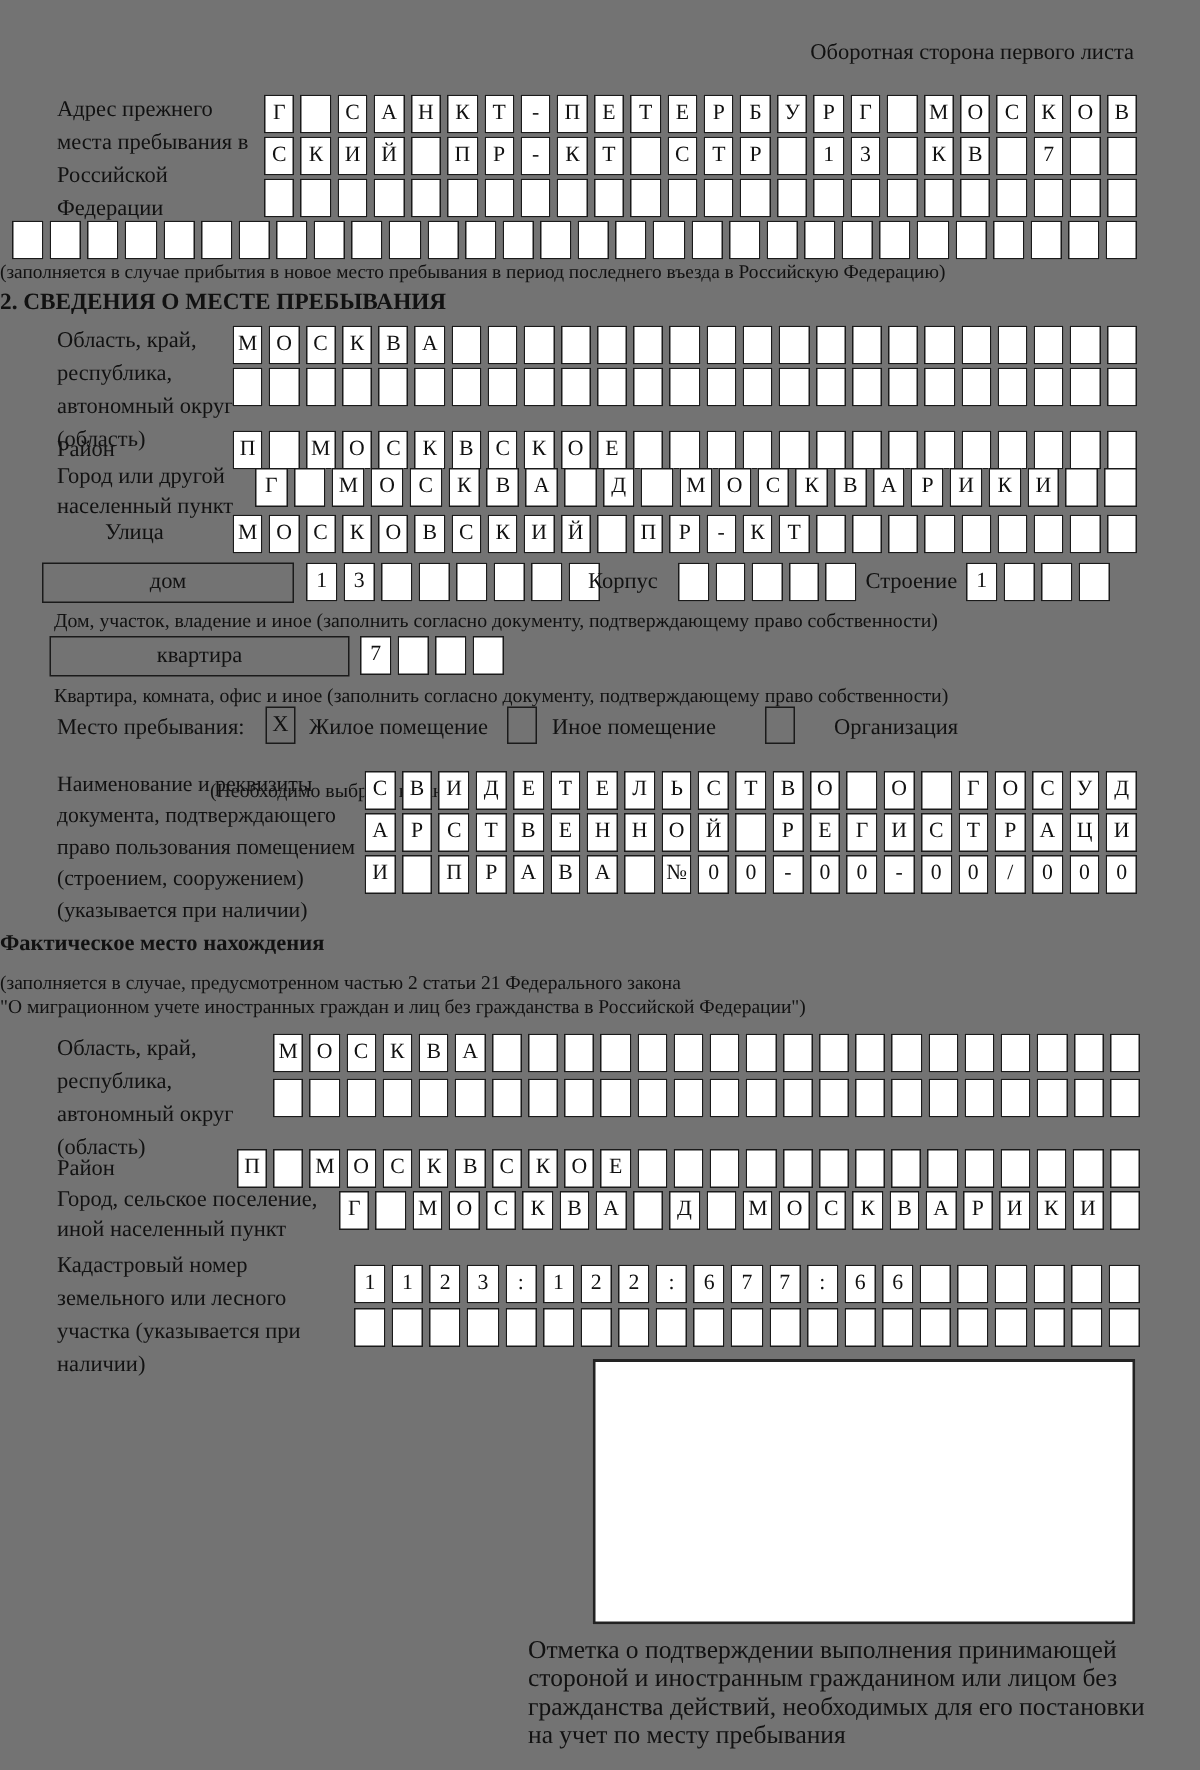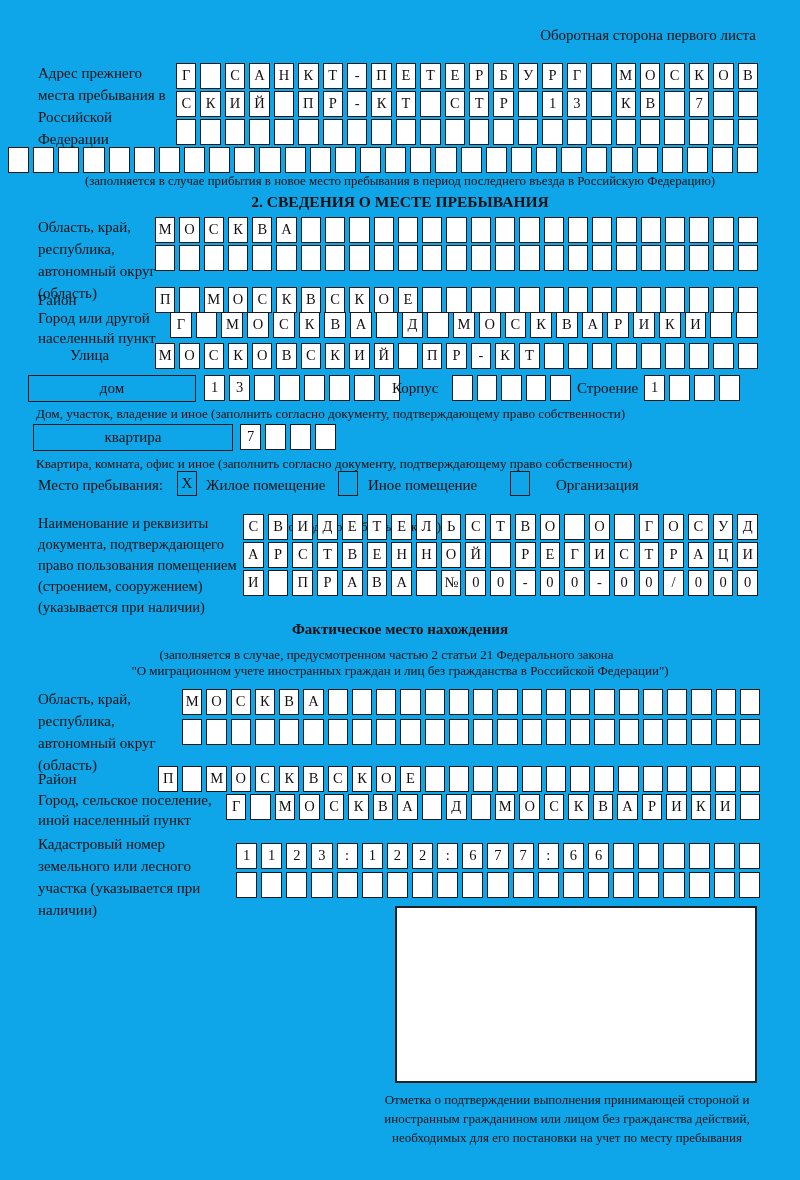--- a/index.html
+++ b/index.html
@@ -1,28 +1,28 @@
 <!DOCTYPE html>
 <html><head>
 <meta charset="utf-8">
 <style>
   html,body{margin:0;padding:0;background:#fff;}
   .page{
     position:relative;
     width:800px;height:1180px;
-    background:#0ea5e9;
+    background:#737373;
     font-family:"Liberation Serif","DejaVu Serif",serif;
     color:#111;
     overflow:hidden;
   }
   .abs{position:absolute;}
   .lbl{font-size:15px;line-height:22px;color:#111;}
   .lbl-sm{font-size:14.5px;line-height:21px;}
   .note{font-size:12.9px;color:#111;}
-  .center{text-align:center;}
+  .center{text-align:left;}
   .bold{font-weight:bold;}
   .cellrow{display:flex;gap:4px;height:26px;}
   .cell{
     flex:1 1 0;
     height:26px;
     border:1.5px solid #1a1a1a;
     box-sizing:border-box;
     text-align:center;
     font-size:14.5px;
     line-height:23px;
@@ -586,15 +586,15 @@
       <div class="cell"></div>
       <div class="cell"></div>
       <div class="cell"></div>
       <div class="cell"></div>
       <div class="cell"></div>
       <div class="cell"></div>
       <div class="cell"></div>
     </div>
 
   <div class="abs stampbox" style="left:395px;top:906px;width:362px;height:177px;"></div>
-  <div class="abs center" style="left:352px;top:1090px;width:430px;font-size:13px;line-height:19px;">Отметка о подтверждении выполнения принимающей стороной и иностранным гражданином или лицом без гражданства действий, необходимых для его постановки на учет по месту пребывания</div>
+  <div class="abs center" style="left:352px;top:1090px;width:430px;font-size:17px;line-height:19px;">Отметка о подтверждении выполнения принимающей стороной и иностранным гражданином или лицом без гражданства действий, необходимых для его постановки на учет по месту пребывания</div>
 
 </div>
 
 </body></html>

